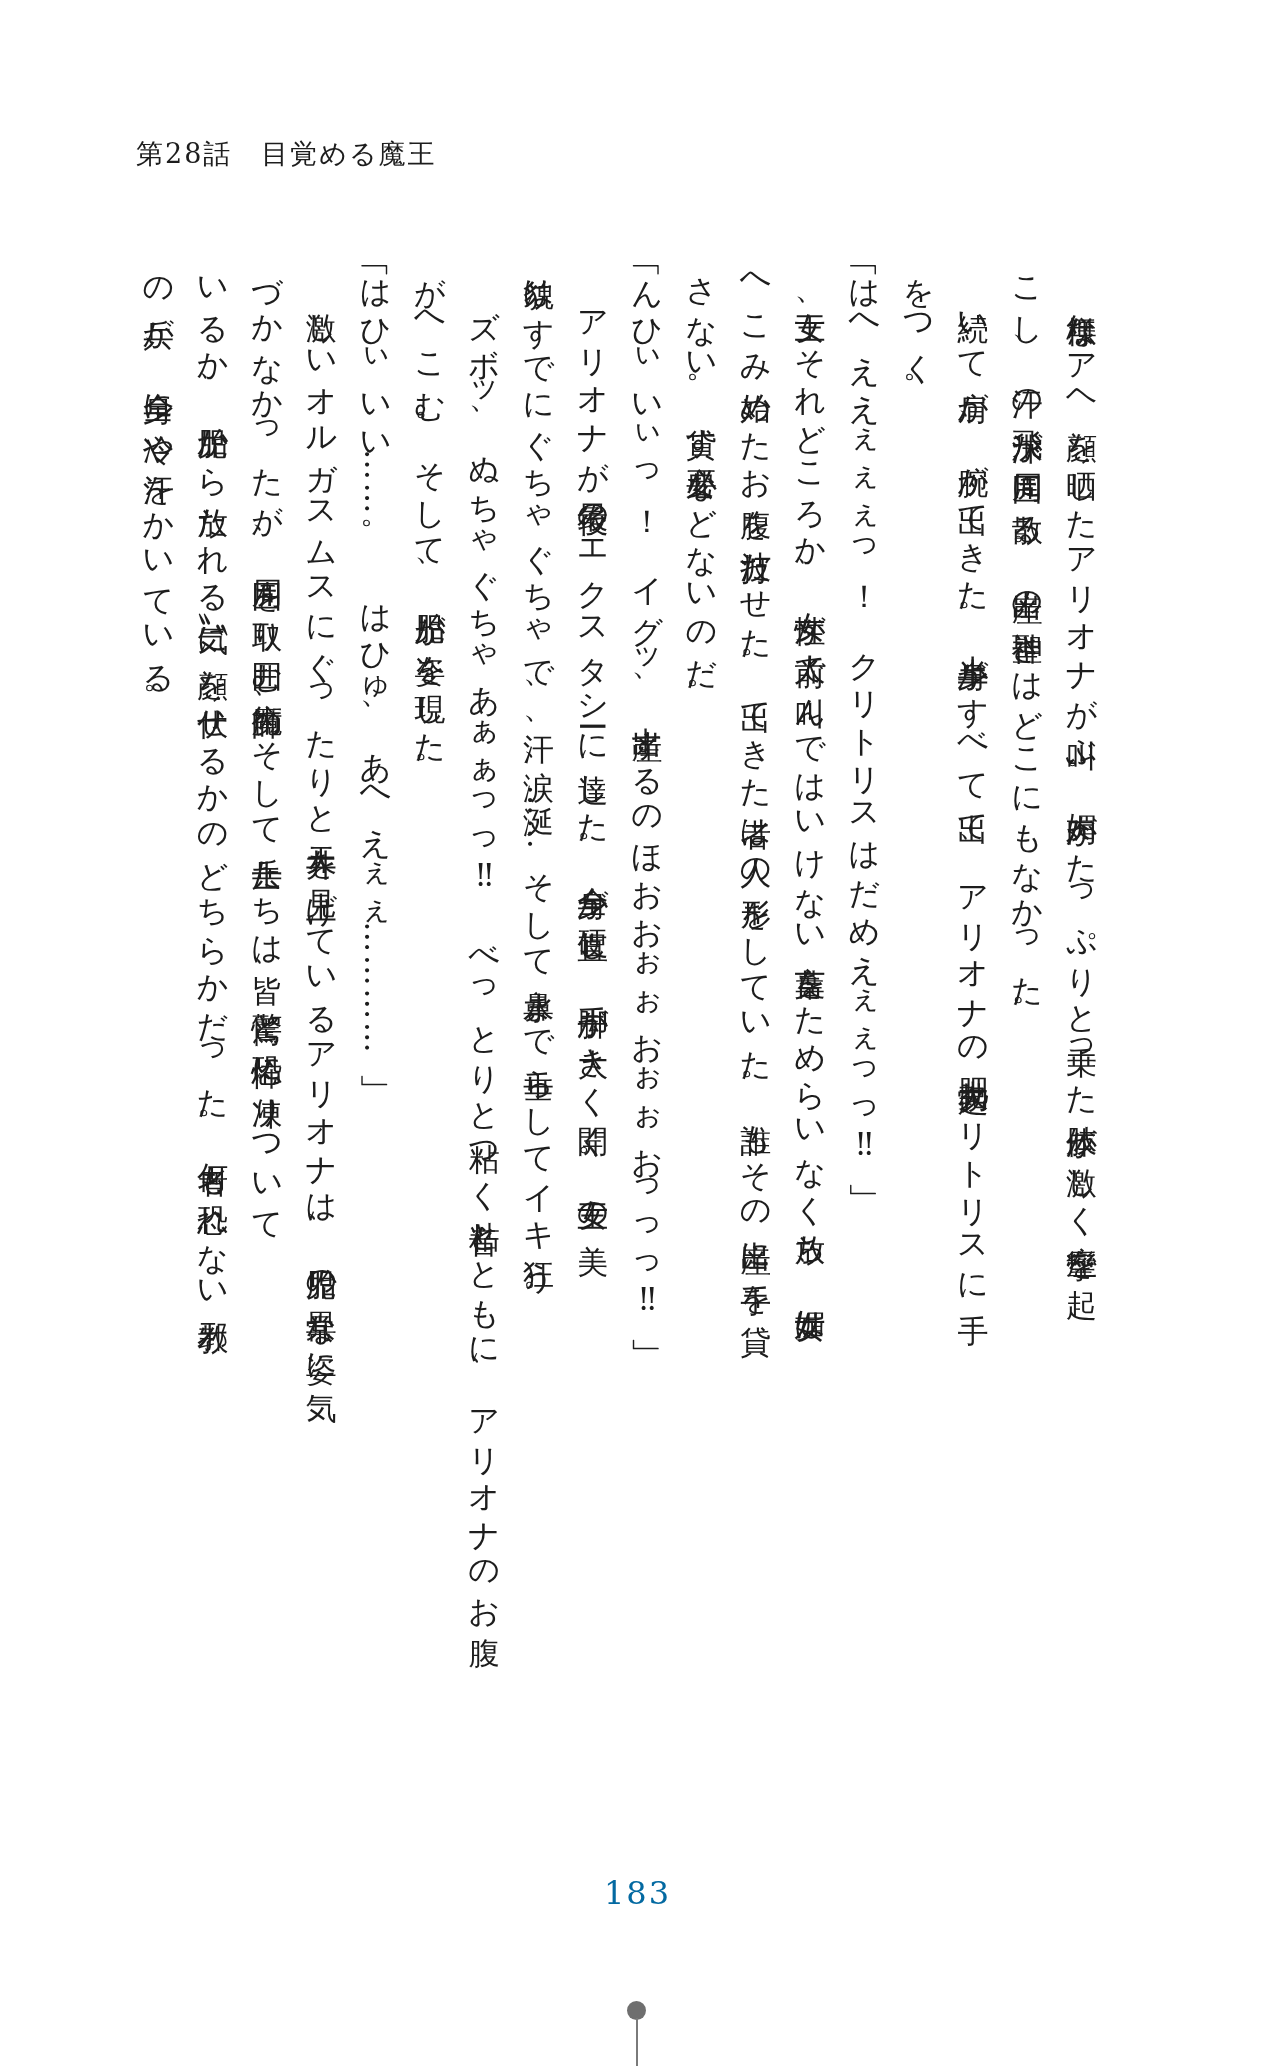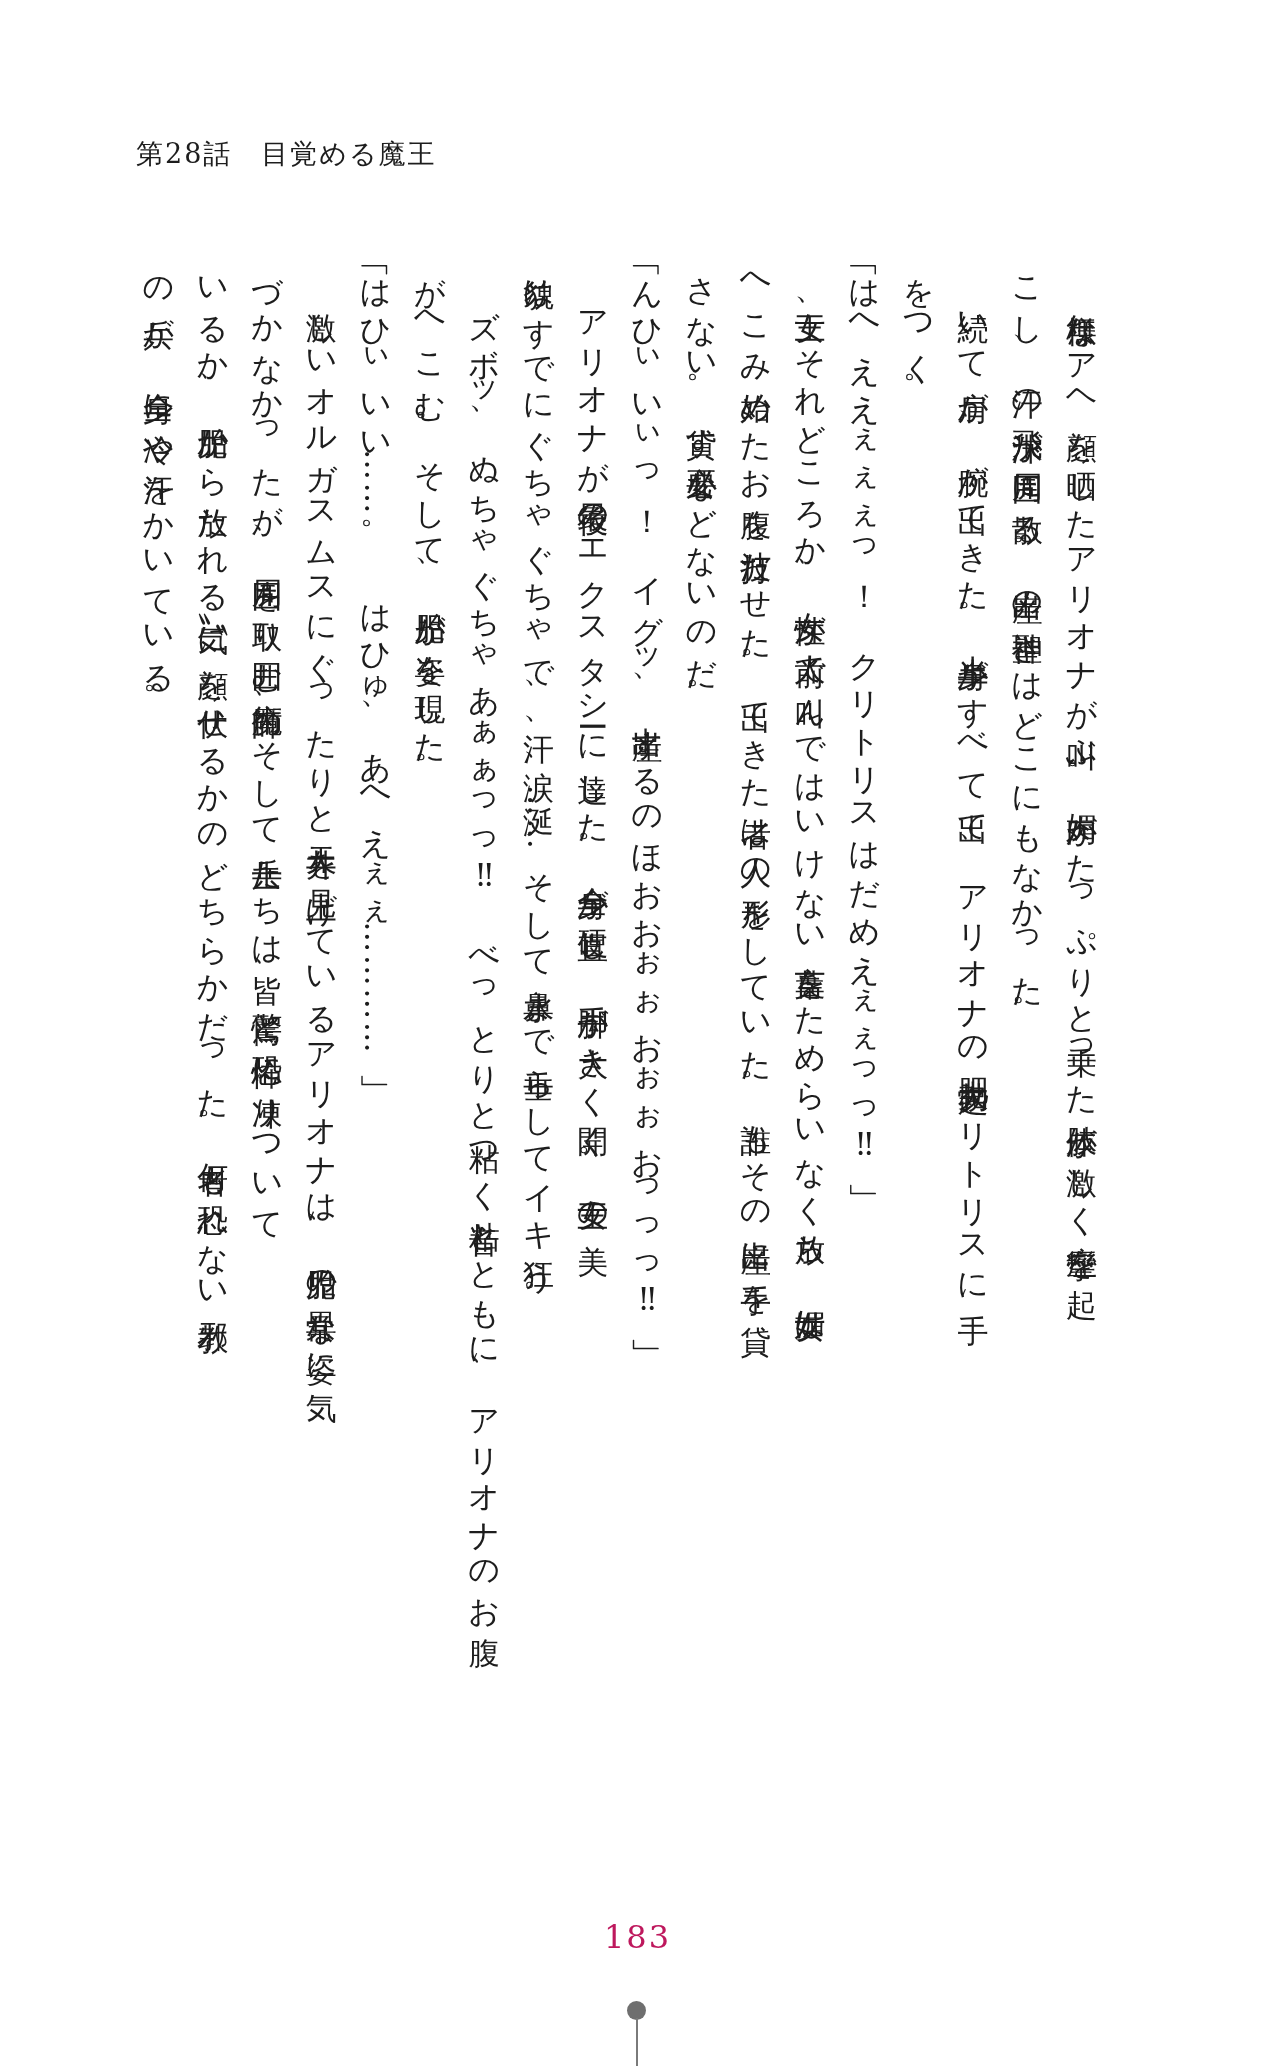--- a/index.html
+++ b/index.html
@@ -34,26 +34,26 @@
     line-height:40px;
     letter-spacing:2.5px;
     white-space:nowrap;
   }
   .col.indent{
     padding-top:33px;
   }
   .page-number{
     position:absolute;
     left:585px;
-    top:1918px;
+    top:1874px;
     width:105px;
     text-align:center;
     font-size:32px;
     letter-spacing:2px;
-    color:#be185d;
+    color:#0369a1;
   }
   .ornament-circle{
     position:absolute;
     left:627px;
     top:2001px;
     width:19px;
     height:19px;
     border-radius:50%;
     background:#6f6f6f;
   }

